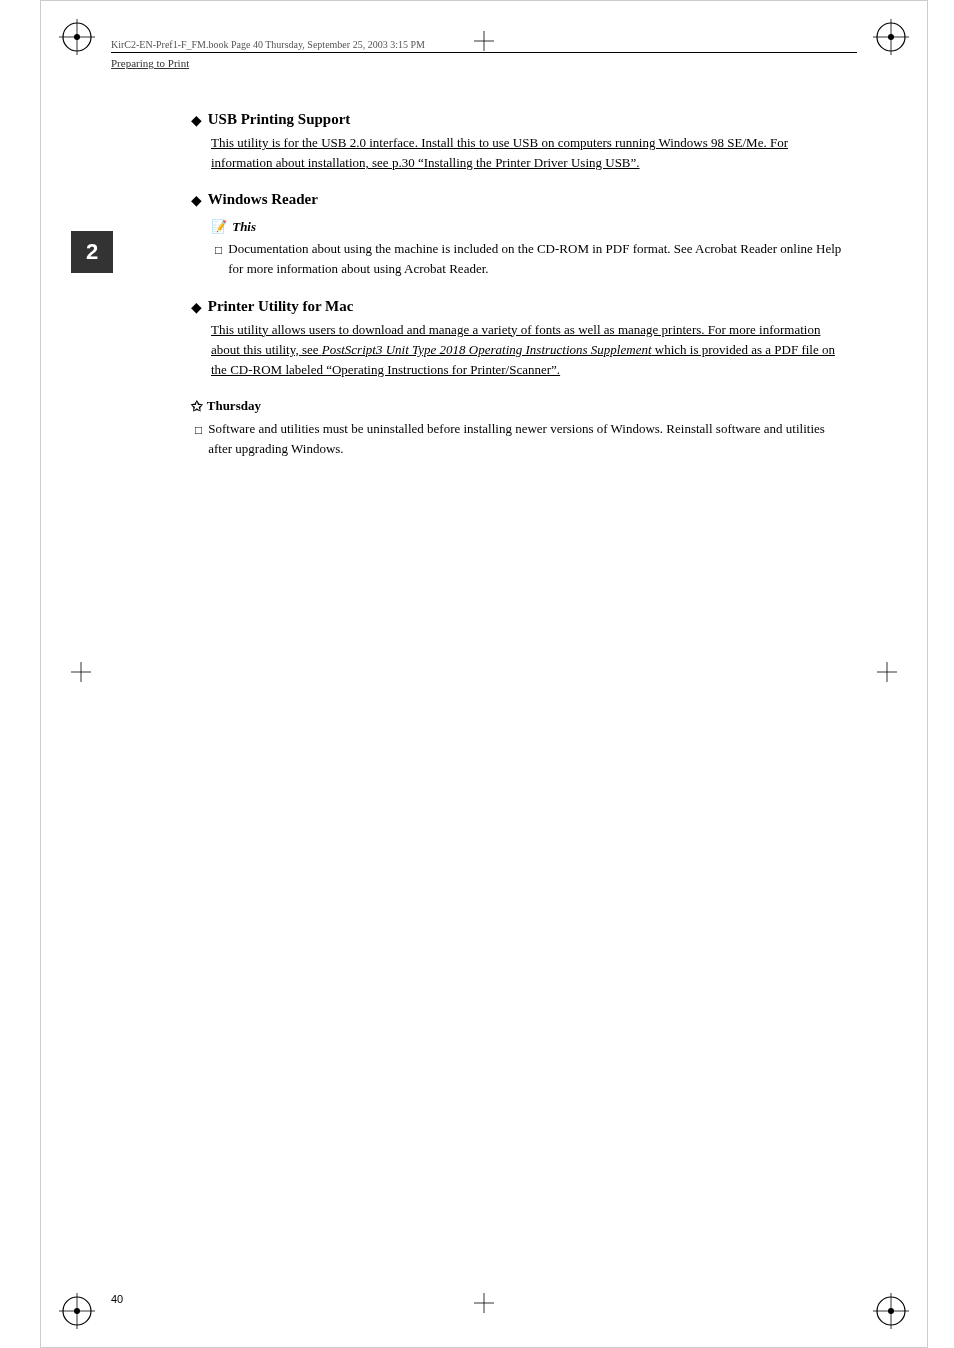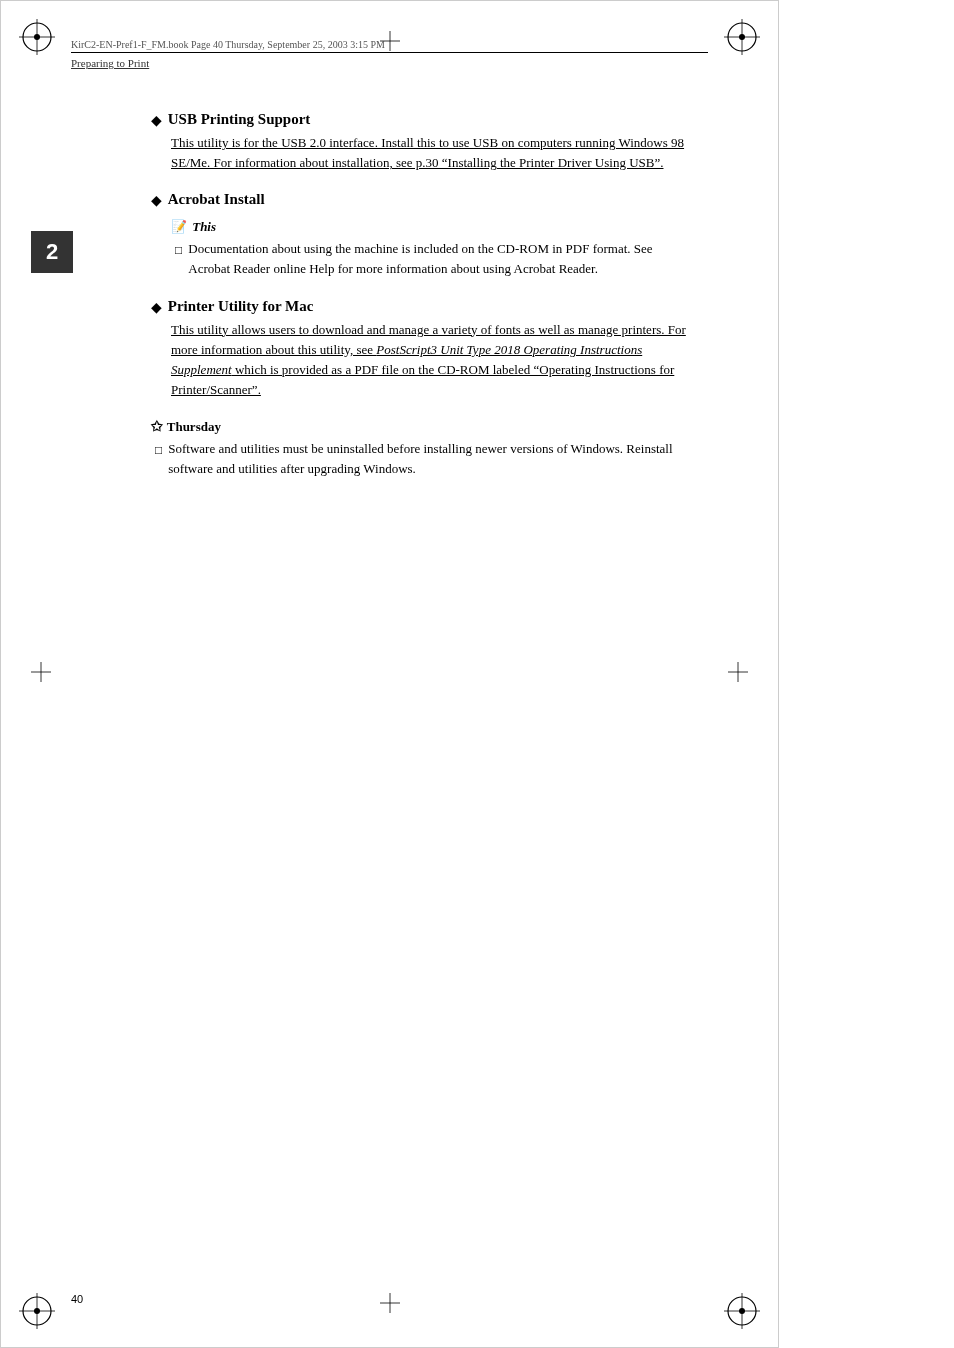--- a/index.html
+++ b/index.html
@@ -7,25 +7,26 @@
     body {
       background: #fff;
       font-family: 'Times New Roman', Times, serif;
       font-size: 13.5px;
       color: #000;
       width: 954px;
       min-height: 1348px;
     }
 
     .page {
-      width: 779px;
+      width: 888px;
       min-height: 1348px;
       position: relative;
       background: #fff;
       border: 1px solid #ccc;
+      margin-left: 40px;
     }
 
     
     .corner-mark {
       position: absolute;
       width: 36px;
       height: 36px;
     }
     .corner-mark svg {
       width: 100%;
@@ -286,21 +287,21 @@
         <span class="section-title">USB Printing Support</span>
       </div>
       <div class="section-body">
         <p>This utility is for the USB 2.0 interface. Install this to use USB on computers running Windows 98 SE/Me. For information about installation, see p.30 “Installing the Printer Driver Using USB”.</p>
       </div>
     </div>
 
     <div class="section-item">
       <div class="section-header">
         <span class="diamond-bullet">◆</span>
-        <span class="section-title">Acrobat Install</span>
+        <span class="section-title">Windows Reader</span>
       </div>
 
       <div class="note-box">
         <div class="note-header">
           <span class="note-icon">📝</span>
           <span>This</span>
         </div>
         <div class="note-item">
           <span class="checkbox-bullet">□</span>
           <span>Documentation about using the machine is included on the CD-ROM in PDF format. See Acrobat Reader online Help for more information about using Acrobat Reader.</span>

